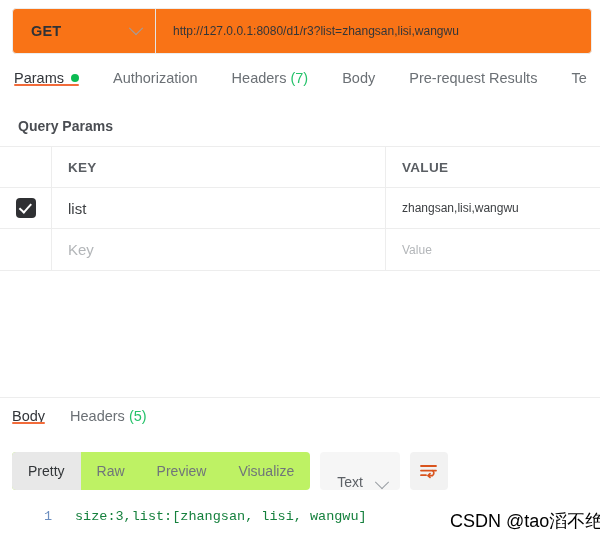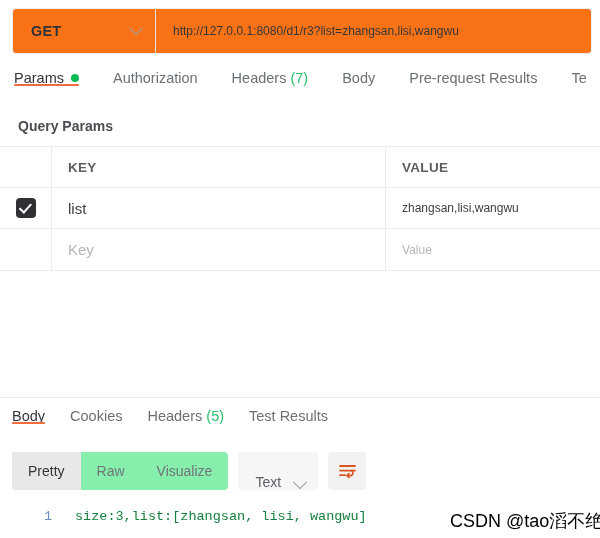--- a/index.html
+++ b/index.html
@@ -216,21 +216,21 @@
 
   .view-toolbar {
     position: absolute;
     left: 12px;
     top: 452px;
     display: flex;
     align-items: center;
   }
   .segmented {
     display: flex;
-    background: #86efac;
+    background: #bef264;
     border-radius: 4px;
     overflow: hidden;
     height: 38px;
   }
   .seg {
     display: flex;
     align-items: center;
     padding: 0 16px;
     font-size: 14px;
     color: #70757a;
@@ -360,35 +360,30 @@
   </div>
 </div>
 
 <div class="resp-divider"></div>
 
 <div class="resp-tabs">
   <div class="tab active">
     <span>Body</span>
   </div>
   <div class="tab">
-    <span>Cookies</span>
-  </div>
-  <div class="tab">
     <span>Headers</span>
     <span class="count">(5)</span>
-  </div>
-  <div class="tab">
-    <span>Test Results</span>
   </div>
 </div>
 
 <div class="view-toolbar">
   <div class="segmented">
     <div class="seg active">Pretty</div>
     <div class="seg">Raw</div>
+    <div class="seg">Preview</div>
     <div class="seg">Visualize</div>
   </div>
 
   <div class="typeselect">
     <span class="lbl">Text</span>
     <span class="chevron"></span>
   </div>
 
   <div class="wrapbtn">
     <svg width="19" height="16" viewBox="0 0 19 16">

